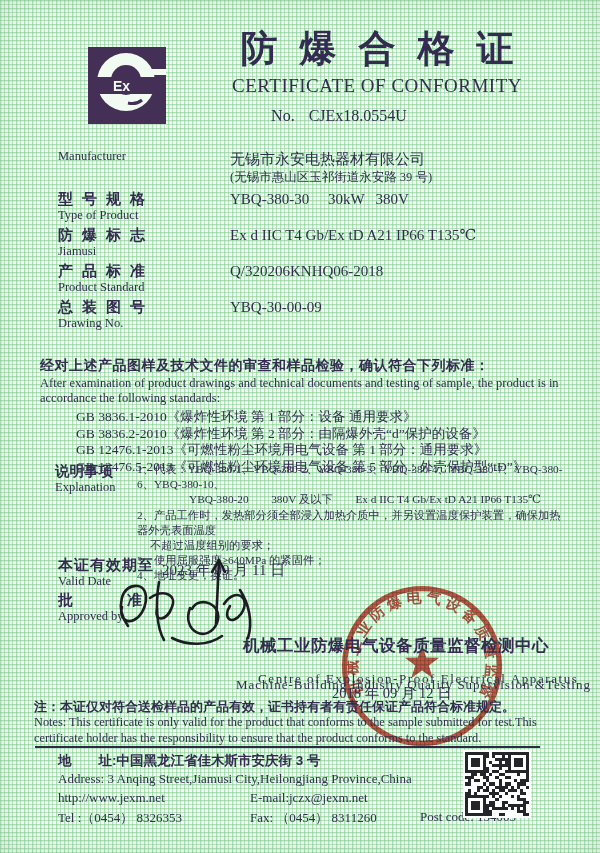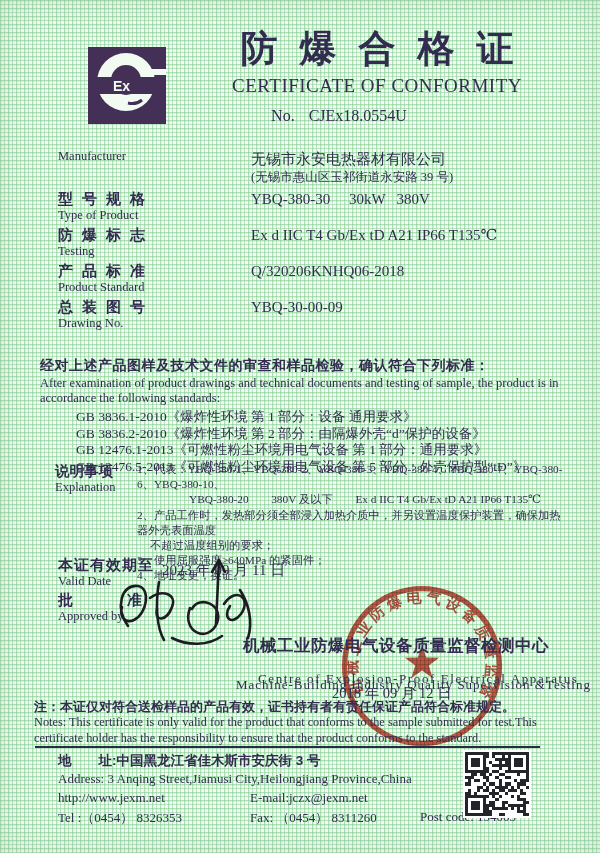--- a/index.html
+++ b/index.html
@@ -31,21 +31,21 @@
   .title-en{font-size:19px;letter-spacing:.5px;line-height:24px;margin-top:2px;}
   .cert-no{margin-top:9px;font-size:16px;transform:translateX(-38px);}
   .cert-no .num{margin-left:14px;}
 
   
   .fields{left:58px;top:149px;width:512px;}
   .frow{display:flex;margin-bottom:3px;}
   .flab{width:172px;flex:none;}
   .flab .cn{font-size:15px;line-height:19px;letter-spacing:9px;}
   .flab .en{font-size:12.5px;line-height:14px;}
-  .fval{font-size:15px;line-height:19px;padding-top:1px;margin-left:21px;}
+  .fval{font-size:15px;line-height:19px;padding-top:1px;}
   .fval .sub{font-size:12.5px;line-height:17px;}
 
   
   .statement{left:40px;top:356px;width:532px;}
   .st-cn{font-size:14px;line-height:19px;letter-spacing:.5px;}
   .st-en{font-size:12.5px;line-height:15px;margin-top:1px;}
   .standards{margin:3px 0 0 36px;font-size:13.5px;line-height:16.5px;}
 
   
   .explain{left:55px;top:462px;width:515px;display:flex;}
@@ -129,21 +129,21 @@
     <div class="frow">
       <div class="flab">
         <div class="cn cnb pre">型号规格</div>
         <div class="en">Type of Product</div>
       </div>
       <div class="fval pre">YBQ-380-30     30kW   380V</div>
     </div>
     <div class="frow">
       <div class="flab">
         <div class="cn cnb pre">防爆标志</div>
-        <div class="en">Testing</div>
+        <div class="en">Jiamusi</div>
       </div>
       <div class="fval pre">Ex d IIC T4 Gb/Ex tD A21 IP66 T135℃</div>
     </div>
     <div class="frow">
       <div class="flab">
         <div class="cn cnb pre">产品标准</div>
         <div class="en">Product Standard</div>
       </div>
       <div class="fval pre">Q/320206KNHQ06-2018</div>
     </div>

